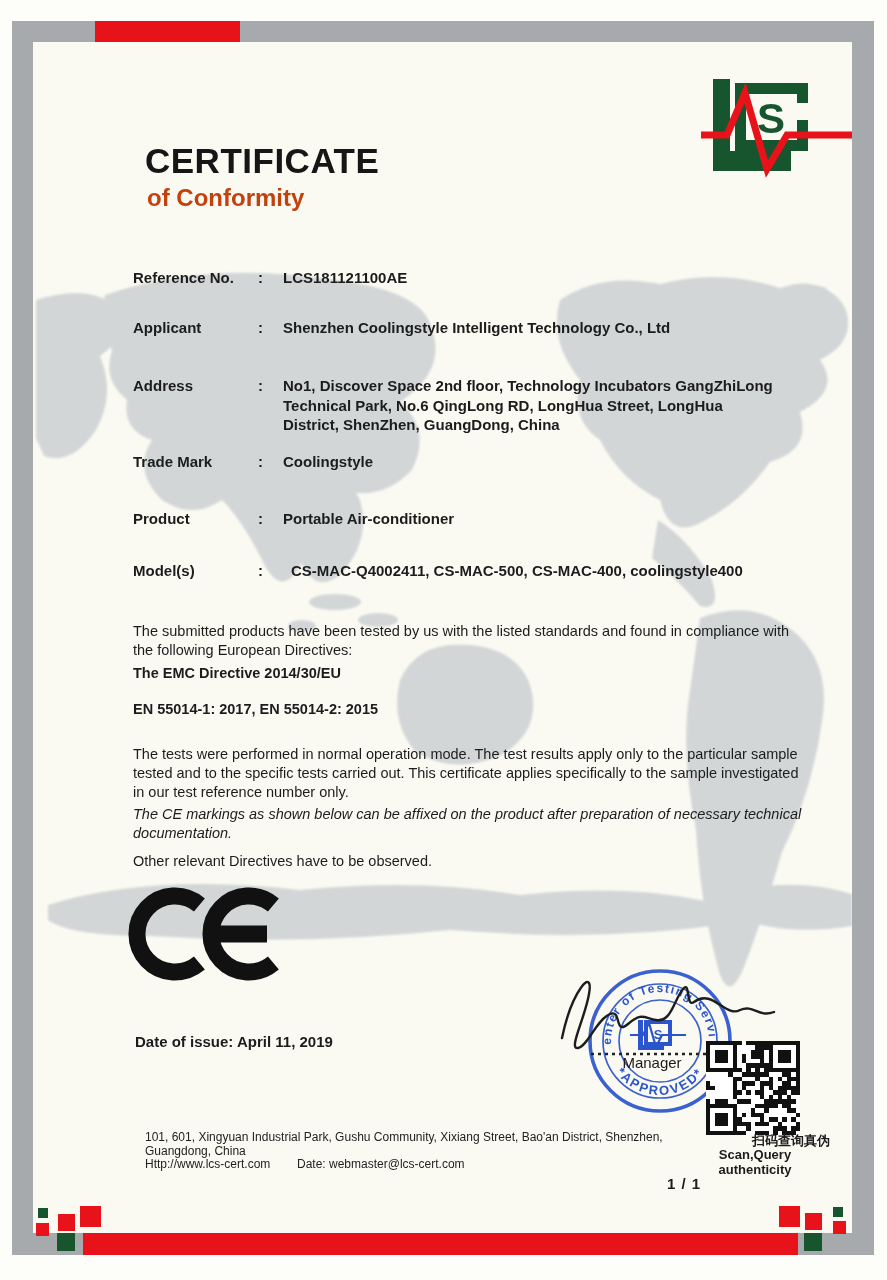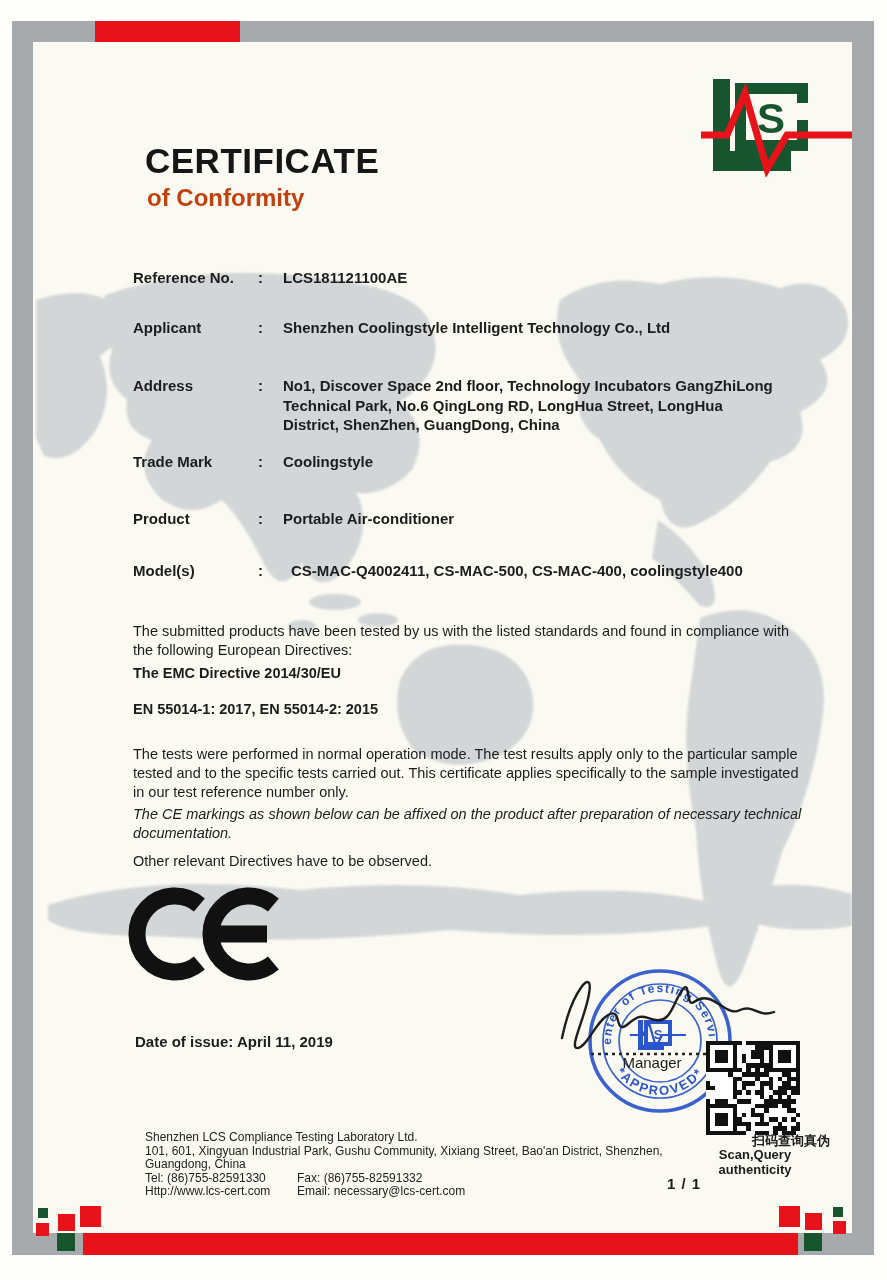--- a/index.html
+++ b/index.html
@@ -633,25 +633,20 @@
     <div></div>
     <div class="b"></div>
     <div class="b"></div>
     <div class="b"></div>
     <div></div>
   </div>
 <div class="z2 qr-zh">扫码查询真伪</div>
 <div class="z2 qr-en">Scan,Query authenticity</div>
 
 <div class="footer">
-  <div class="fline">Shenzhen LCS Compliance Testing Laboratory Ltd.</div>
   <div class="fline">101, 601, Xingyuan Industrial Park, Gushu Community, Xixiang Street, Bao'an District, Shenzhen,</div>
   <div class="fline">Guangdong, China</div>
   <div class="fcols">
-    <span class="c1">Tel: (86)755-82591330</span>
-    <span>Fax: (86)755-82591332</span>
-  </div>
-  <div class="fcols">
     <span class="c1">Http://www.lcs-cert.com</span>
-    <span>Email: necessary@lcs-cert.com</span>
+    <span>Date: webmaster@lcs-cert.com</span>
   </div>
 </div>
 <div class="z2 page-ind">1 / 1</div>
 
 </body></html>

